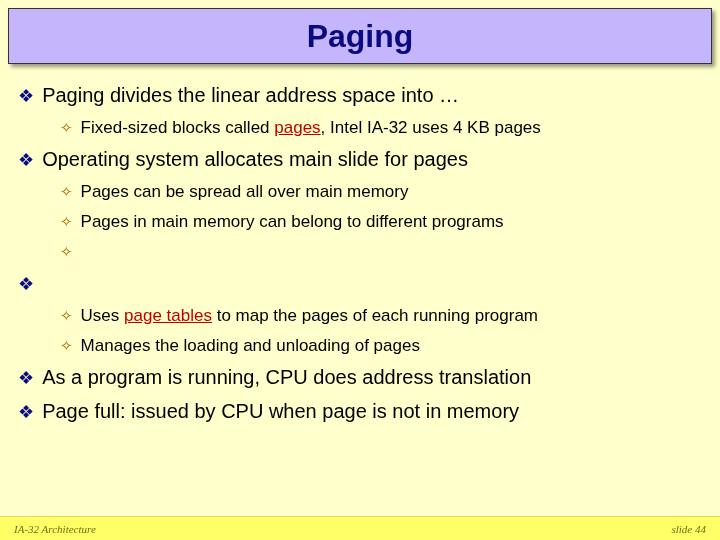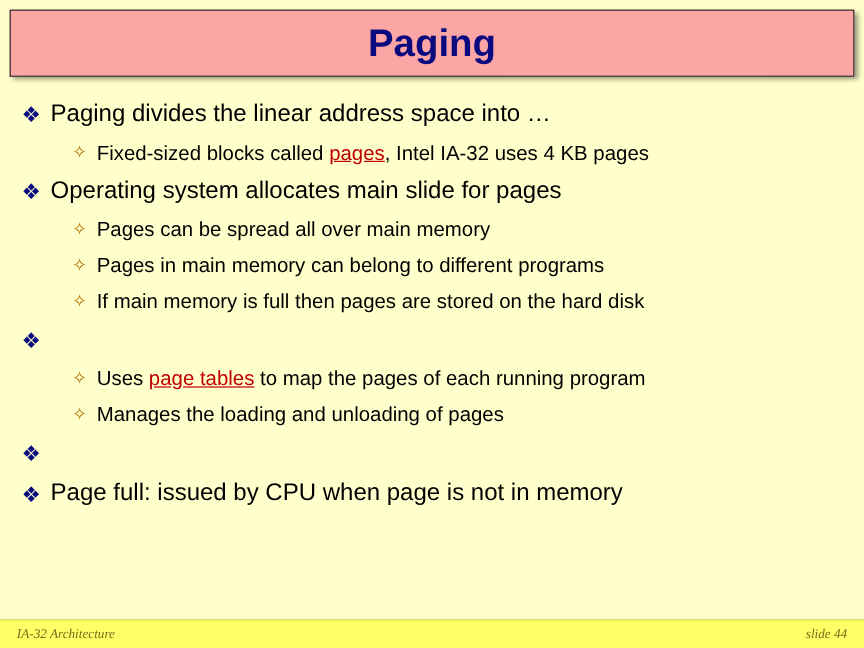--- a/index.html
+++ b/index.html
@@ -5,21 +5,21 @@
   * { box-sizing: border-box; margin: 0; padding: 0; }
   html, body { width: 720px; height: 540px; overflow: hidden; font-family: Arial, Helvetica, sans-serif; }
   .slide {
     width: 720px; height: 540px;
     background: #ffffcc;
     position: relative;
     display: flex; flex-direction: column;
   }
   .title-bar {
     margin: 8px 8px 0 8px;
-    background: #fca5a5;
+    background: #c4b5fd;
     border: 1px solid #333;
     height: 56px;
     display: flex; align-items: center; justify-content: center;
     box-shadow: 3px 3px 4px rgba(0,0,0,0.4);
   }
   .title-bar h1 {
     font-family: "Comic Sans MS", "Comic Sans", cursive, sans-serif;
     font-size: 32px;
     color: #0b0b80;
     font-weight: bold;
@@ -93,39 +93,39 @@
     <div class="lvl2">
       <span class="bullet">✧</span>
       <span>Pages can be spread all over main memory</span>
     </div>
     <div class="lvl2">
       <span class="bullet">✧</span>
       <span>Pages in main memory can belong to different programs</span>
     </div>
     <div class="lvl2">
       <span class="bullet">✧</span>
-      <span>If main memory is full then pages are stored on the hard disk</span>
     </div>
 
     <div class="lvl1">
       <span class="bullet">❖</span>
     </div>
     <div class="lvl2">
       <span class="bullet">✧</span>
       <span>
         <span>Uses </span><span class="red uline">page tables</span><span> to map the pages of each running program</span>
       </span>
     </div>
     <div class="lvl2">
       <span class="bullet">✧</span>
       <span>Manages the loading and unloading of pages</span>
     </div>
 
     <div class="lvl1">
       <span class="bullet">❖</span>
+      <span>As a program is running, CPU does address translation</span>
     </div>
 
     <div class="lvl1">
       <span class="bullet">❖</span>
       <span>Page full: issued by CPU when page is not in memory</span>
     </div>
 
   </div>
 
   <div class="footer">

